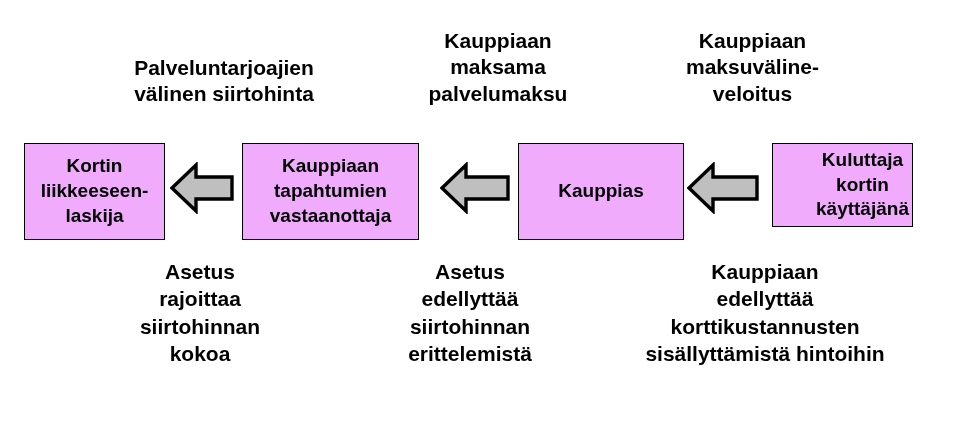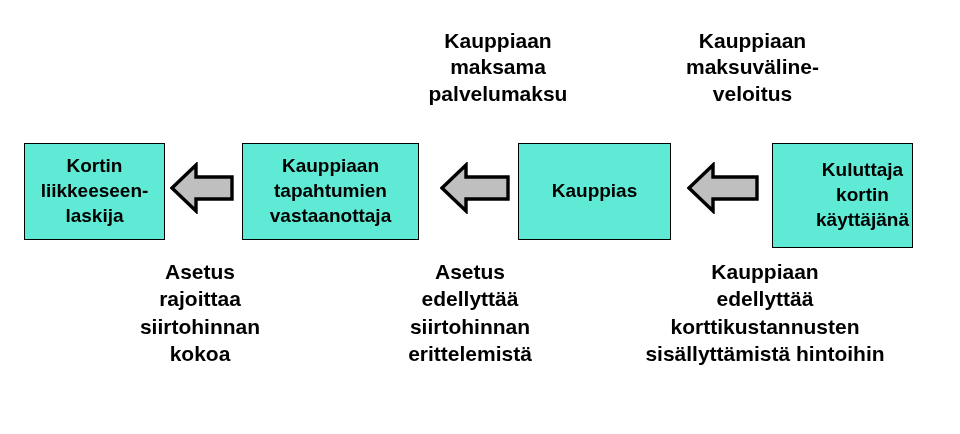--- a/index.html
+++ b/index.html
@@ -30,35 +30,35 @@
   }
   #cap-transfer-price { left: 74px;  top: 55px;  width: 300px; }
   #cap-service-fee    { left: 378px; top: 28px;  width: 240px; }
   #cap-scheme-fee     { left: 625px; top: 28px;  width: 255px; }
 
   
   .node-box {
     position: absolute;
     box-sizing: border-box;
     border: 1.5px solid #000000;
-    background: #5eead4;
+    background: #f0abfc;
     display: flex;
     align-items: center;
     justify-content: center;
     text-align: center;
     font-weight: bold;
     font-size: 19px;
     line-height: 1.3;
     color: #000000;
     white-space: pre-line;
   }
   #box-issuer   { left: 24px;  top: 143px; width: 141px; height: 97px; }
   #box-acquirer { left: 242px; top: 143px; width: 177px; height: 97px; }
-  #box-merchant { left: 518px; top: 143px; width: 153px; height: 97px; }
-  #box-consumer { left: 772px; top: 143px; width: 141px; height: 105px; padding-left: 40px; }
+  #box-merchant { left: 518px; top: 143px; width: 166px; height: 97px; }
+  #box-consumer { left: 772px; top: 143px; width: 141px; height: 84px; padding-left: 40px; }
 
   
   .arrow {
     position: absolute;
     top: 162px;
     width: 64px;
     height: 52px;
   }
   #arrow-1 { left: 170px; }
   #arrow-2 { left: 440px; width: 70px; }
@@ -76,20 +76,22 @@
   }
   #cap-regulation-caps   { left: 90px;  top: 258px; width: 220px; }
   #cap-regulation-item   { left: 355px; top: 258px; width: 230px; }
   #cap-directive-include { left: 605px; top: 258px; width: 320px; }
 </style>
 </head>
 <body>
 
 <div id="canvas">
 
+  <div class="top-caption" id="cap-transfer-price">Palveluntarjoajien
+välinen siirtohinta</div>
 
   <div class="top-caption" id="cap-service-fee">Kauppiaan
 maksama
 palvelumaksu</div>
 
   <div class="top-caption" id="cap-scheme-fee">Kauppiaan
 maksuväline-
 veloitus</div>
 
   <div class="node-box" id="box-issuer">Kortin

